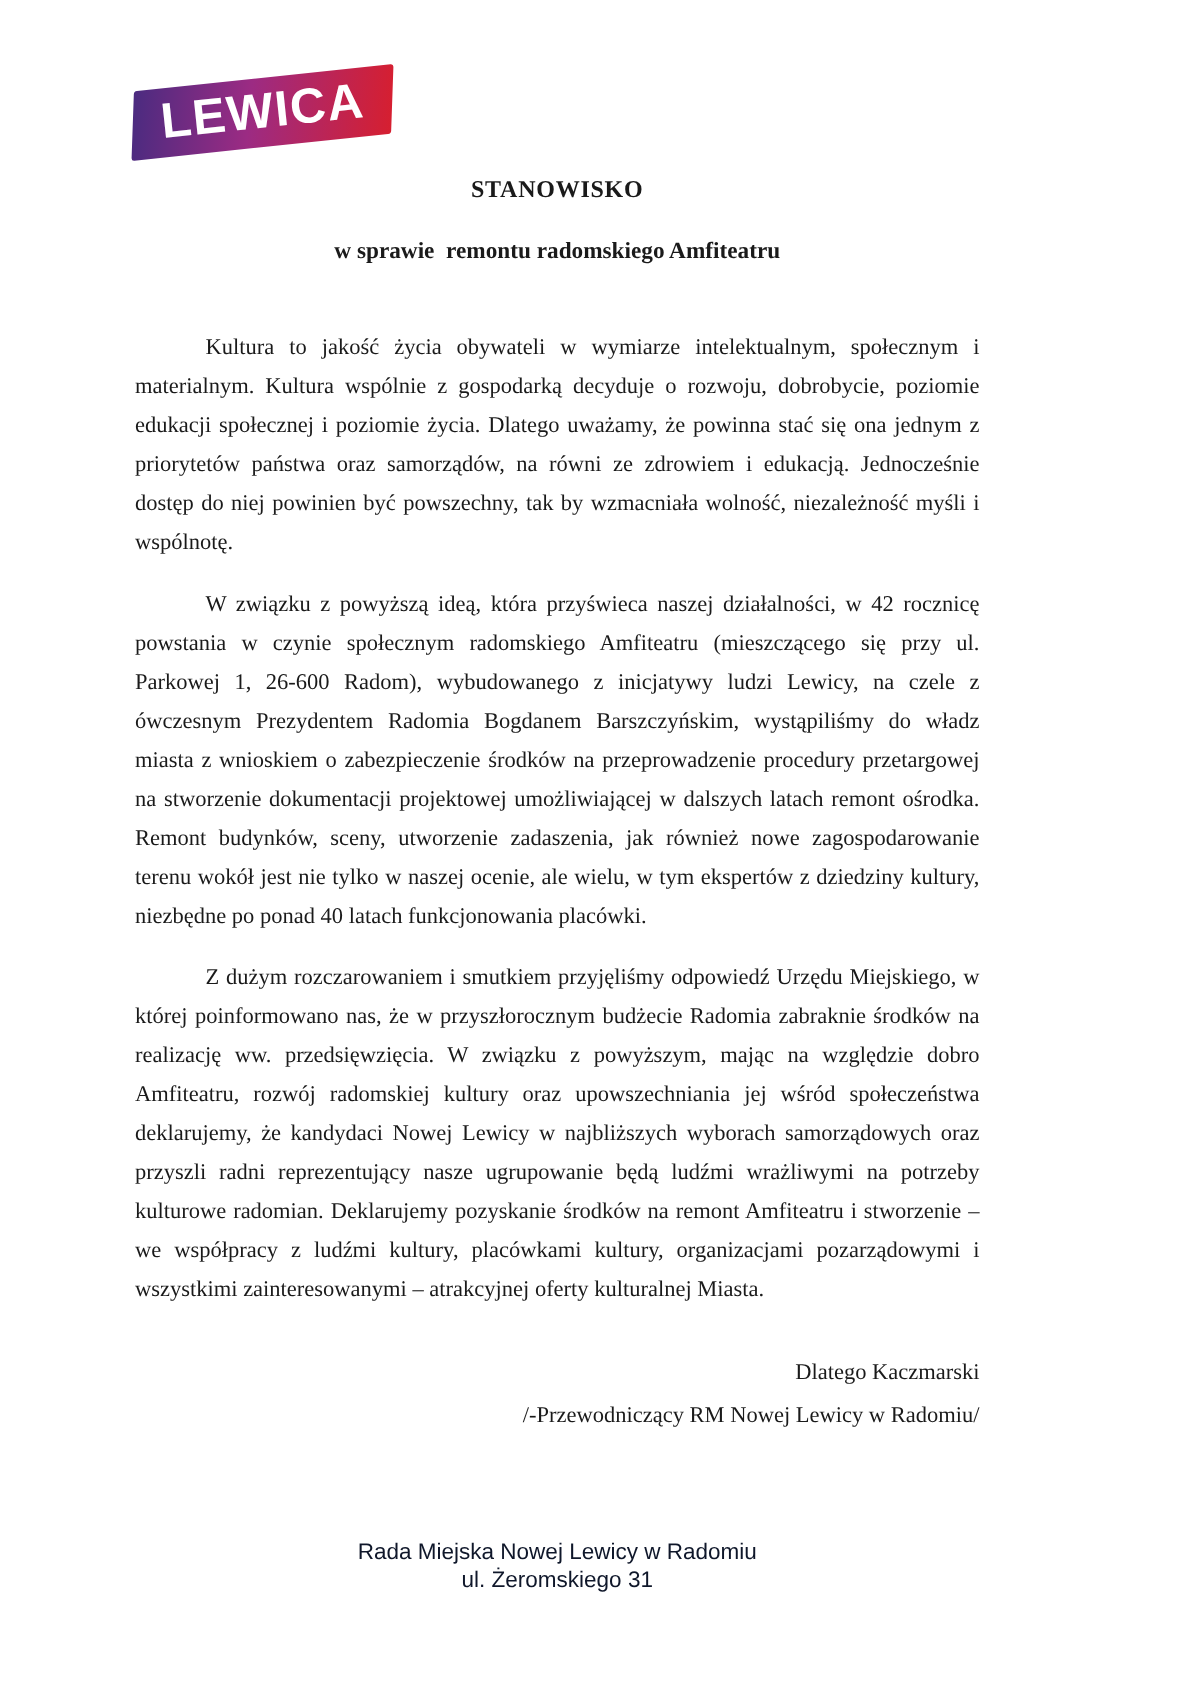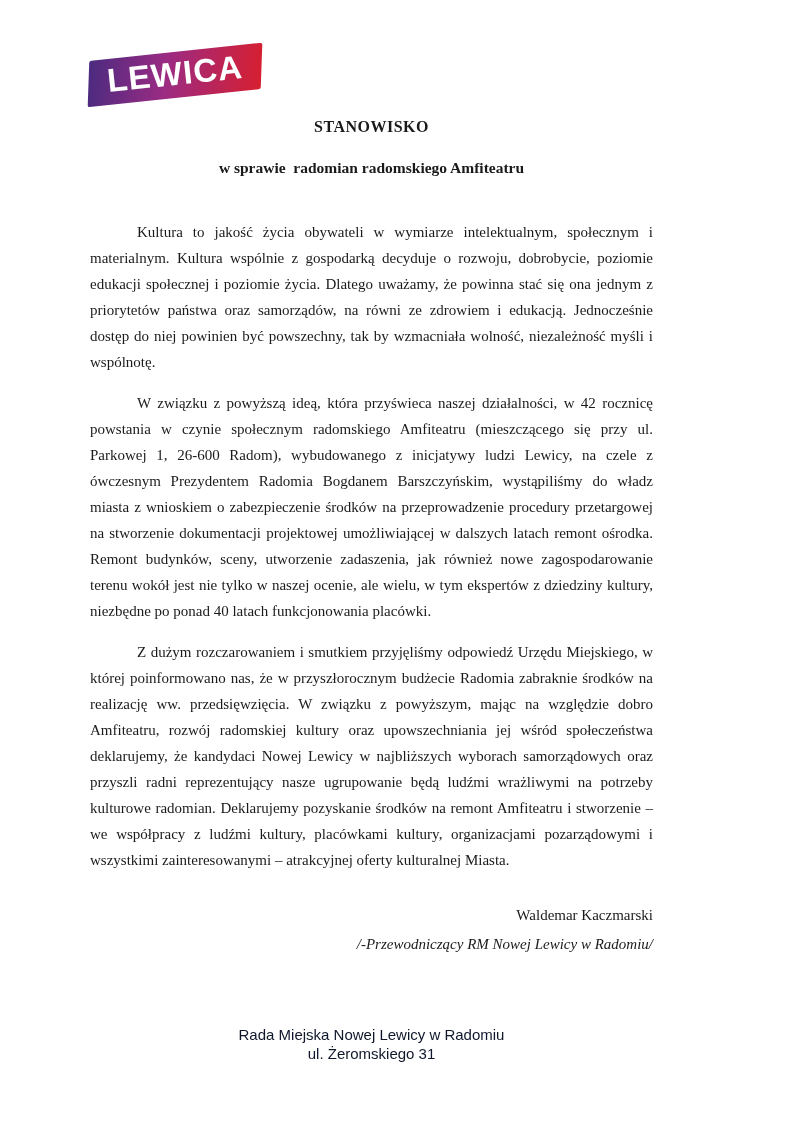--- a/index.html
+++ b/index.html
@@ -79,21 +79,21 @@
     text-indent: 47px;
     margin: 15px 0 6px 0;
   }
 
   .signature {
     margin-top: 28px;
     text-align: right;
     font-size: 15px;
     line-height: 29px;
   }
-  .signature .sig-role { font-style: italic; }
+  .signature .sig-role { }
 
   .footer {
     margin-top: 66px;
     text-align: center;
     font-family: "Liberation Sans", "DejaVu Sans", sans-serif;
     font-size: 15px;
     line-height: 19px;
     color: #0f172a;
   }
 </style>
@@ -106,30 +106,30 @@
     <div class="logo-banner" id="logo-banner" style="background: linear-gradient(93deg, rgb(75, 43, 128) 0%, rgb(156, 43, 131) 45%, rgb(214, 31, 48) 100%);">
       <span class="logo-text" style="color: rgb(255, 255, 255);">LEWICA</span>
     </div>
   </div>
 
   <div class="content">
 
     <div class="doc-title">STANOWISKO</div>
 
 
-    <div class="doc-subject">w sprawie  radomian radomskiego Amfiteatru</div>
+    <div class="doc-subject">w sprawie  remontu radomskiego Amfiteatru</div>
 
     <div class="body-block">
       <p>Kultura to jakość życia obywateli w wymiarze intelektualnym, społecznym i materialnym. Kultura wspólnie z gospodarką decyduje o rozwoju, dobrobycie, poziomie edukacji społecznej i poziomie życia. Dlatego uważamy, że powinna stać się ona jednym z priorytetów państwa oraz samorządów, na równi ze zdrowiem i edukacją. Jednocześnie dostęp do niej powinien być powszechny, tak by wzmacniała wolność, niezależność myśli i wspólnotę.</p>
       <p>W związku z powyższą ideą, która przyświeca naszej działalności, w 42 rocznicę powstania w czynie społecznym radomskiego Amfiteatru (mieszczącego się przy ul. Parkowej 1, 26-600 Radom), wybudowanego z inicjatywy ludzi Lewicy, na czele z ówczesnym Prezydentem Radomia Bogdanem Barszczyńskim, wystąpiliśmy do władz miasta z wnioskiem o zabezpieczenie środków na przeprowadzenie procedury przetargowej na stworzenie dokumentacji projektowej umożliwiającej w dalszych latach remont ośrodka. Remont budynków, sceny, utworzenie zadaszenia, jak również nowe zagospodarowanie terenu wokół jest nie tylko w naszej ocenie, ale wielu, w tym ekspertów z dziedziny kultury, niezbędne po ponad 40 latach funkcjonowania placówki.</p>
       <p>Z dużym rozczarowaniem i smutkiem przyjęliśmy odpowiedź Urzędu Miejskiego, w której poinformowano nas, że w przyszłorocznym budżecie Radomia zabraknie środków na realizację ww. przedsięwzięcia. W związku z powyższym, mając na względzie dobro Amfiteatru, rozwój radomskiej kultury oraz upowszechniania jej wśród społeczeństwa deklarujemy, że kandydaci Nowej Lewicy w najbliższych wyborach samorządowych oraz przyszli radni reprezentujący nasze ugrupowanie będą ludźmi wrażliwymi na potrzeby kulturowe radomian. Deklarujemy pozyskanie środków na remont Amfiteatru i stworzenie – we współpracy z ludźmi kultury, placówkami kultury, organizacjami pozarządowymi i wszystkimi zainteresowanymi – atrakcyjnej oferty kulturalnej Miasta.</p>
     </div>
 
     <div class="signature">
-      <div class="sig-name">Waldemar Kaczmarski</div>
+      <div class="sig-name">Dlatego Kaczmarski</div>
       <div class="sig-role">/-Przewodniczący RM Nowej Lewicy w Radomiu/</div>
     </div>
 
     <div class="footer">
       <div>Rada Miejska Nowej Lewicy w Radomiu</div>
       <div>ul. Żeromskiego 31</div>
     </div>
 
   </div>
 </div>

